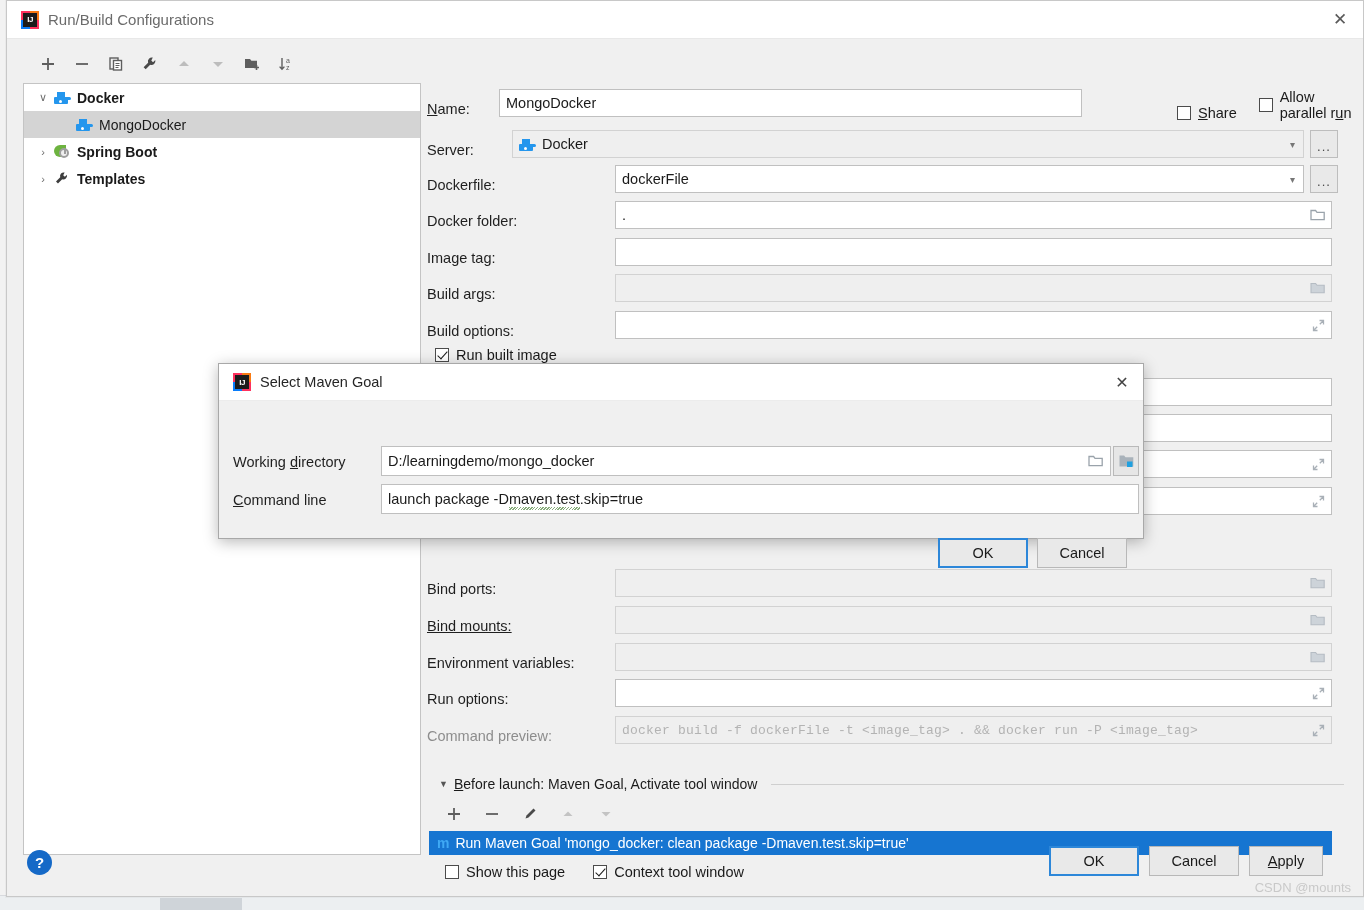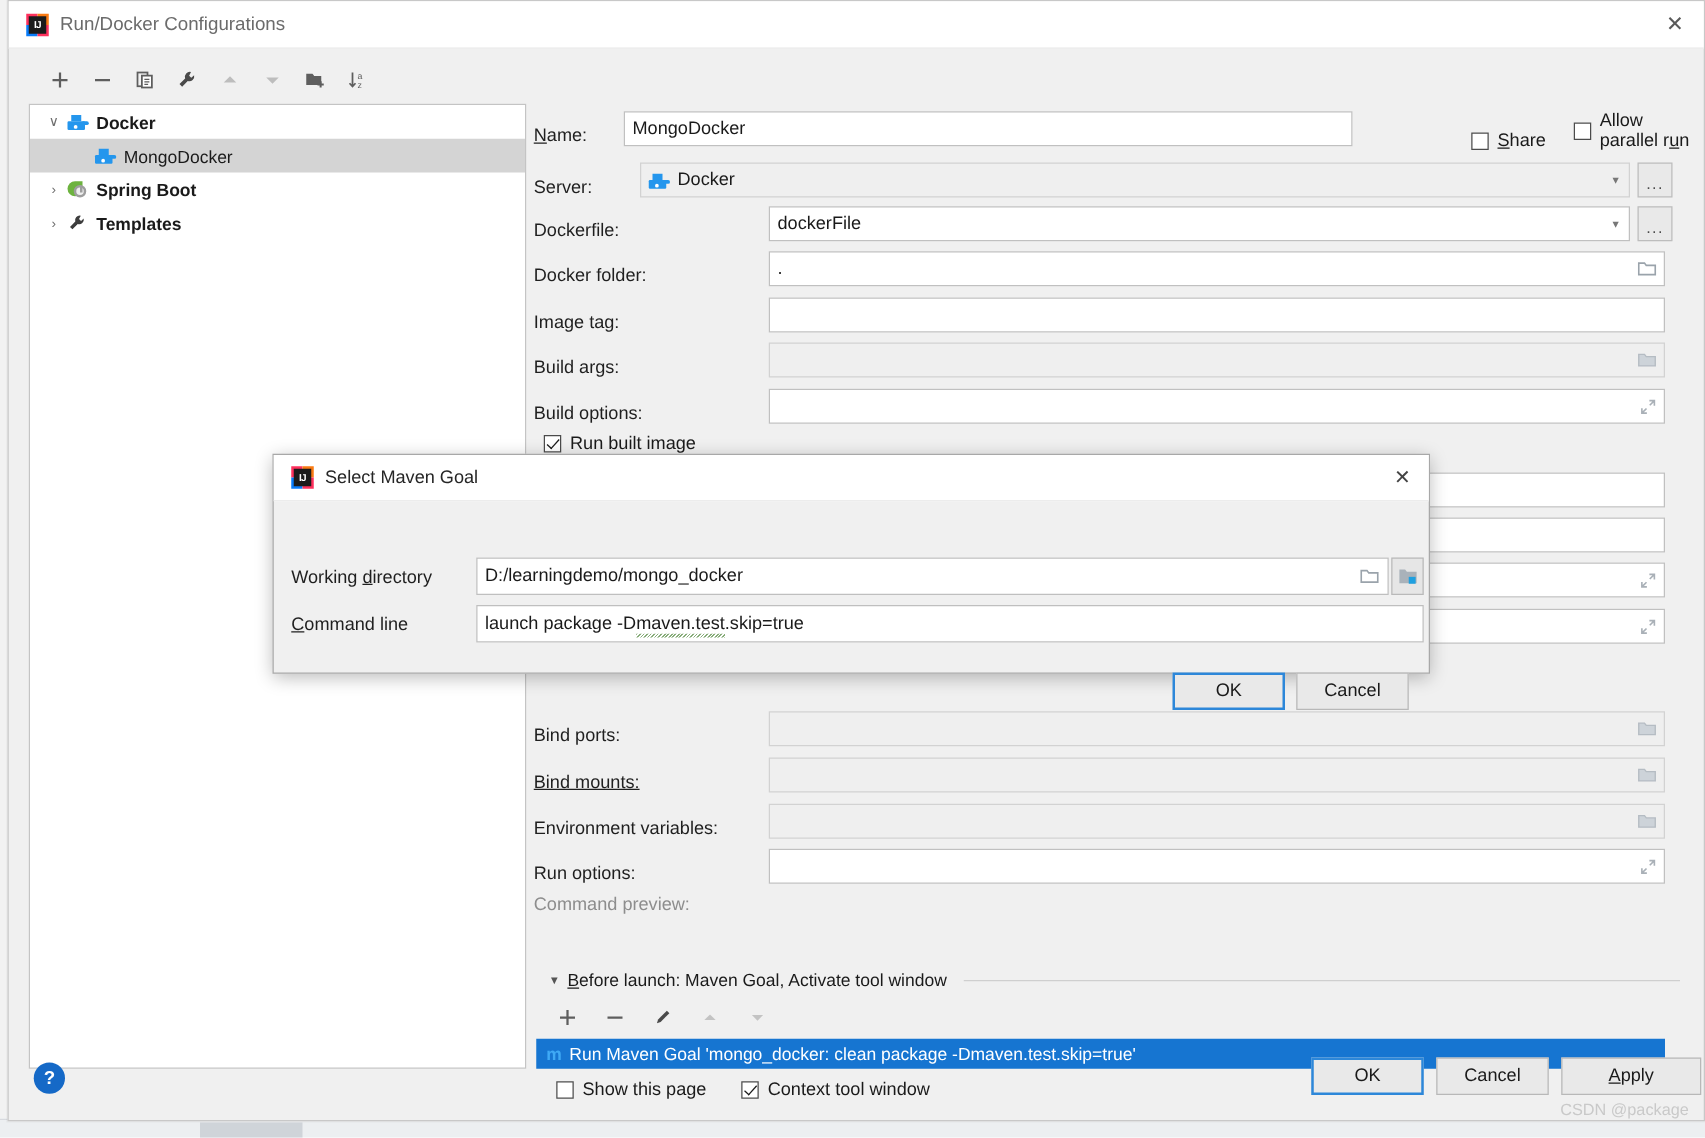--- a/index.html
+++ b/index.html
@@ -292,21 +292,21 @@
 <div id="window">
 
   <div id="titlebar">
     <div class="ij-logo">
       <div class="q1"></div>
         <div class="q2"></div>
         <div class="q3"></div>
         <div class="q4"></div>
       <div class="core">IJ</div>
     </div>
-    <div id="window-title">Run/Docker Configurations</div>
+    <div id="window-title">Run/Build Configurations</div>
     <div id="win-close">✕</div>
   </div>
 
   <div id="body">
 
     <div id="left-panel">
 
       <div id="cfg-toolbar">
         <div class="tb-icon">
           <svg width="16" height="16" viewBox="0 0 16 16">
@@ -572,20 +572,28 @@
           <span class="expand-btn">
             <svg width="13" height="13" viewBox="0 0 13 13">
                 <path d="M7.5 1.5h4v4M11.5 1.5L7.8 5.2M5.5 11.5h-4v-4M1.5 11.5l3.7-3.7" stroke="#a9b0b7" stroke-width="1.3" fill="none"></path>
               </svg>
           </span>
         </span>
       </div>
 
       <div class="row" style="left:0px; top:675px; width:925px;">
         <span class="lbl dim" style="width:188px;">Command preview:</span>
+        <span class="field disabled" style="width:717px;">
+          <span class="val mono">docker build -f dockerFile -t &lt;image_tag&gt; . &amp;&amp; docker run -P &lt;image_tag&gt;</span>
+          <span class="expand-btn">
+            <svg width="13" height="13" viewBox="0 0 13 13">
+                <path d="M7.5 1.5h4v4M11.5 1.5L7.8 5.2M5.5 11.5h-4v-4M1.5 11.5l3.7-3.7" stroke="#a9b0b7" stroke-width="1.3" fill="none"></path>
+              </svg>
+          </span>
+        </span>
       </div>
 
       <div id="before-launch-header">
         <span class="tri">▼</span>
         <span class="blt"><u>B</u>efore launch: Maven Goal, Activate tool window</span>
         <span class="rule"></span>
       </div>
 
       <div id="bl-toolbar">
         <span class="tb-icon">
@@ -631,24 +639,24 @@
         </span>
       </div>
     </div>
 
     <div id="bottom-bar">
       <div id="help-btn">?</div>
       <div class="dlg-btn primary" style="left:1042px; width:90px;">OK</div>
       <div class="dlg-btn" style="left:1142px; width:90px;">
         <span>Cancel</span>
       </div>
-      <div class="dlg-btn" style="left:1242px; width:112px;">
+      <div class="dlg-btn" style="left:1242px; width:74px;">
         <span><u>A</u>pply</span>
       </div>
-      <div id="watermark">CSDN @package</div>
+      <div id="watermark">CSDN @mounts</div>
     </div>
 
   </div>
 </div>
 
 <div id="maven-dialog">
   <div id="maven-titlebar">
     <div class="ij-logo">
       <div class="q1"></div>
         <div class="q2"></div>

